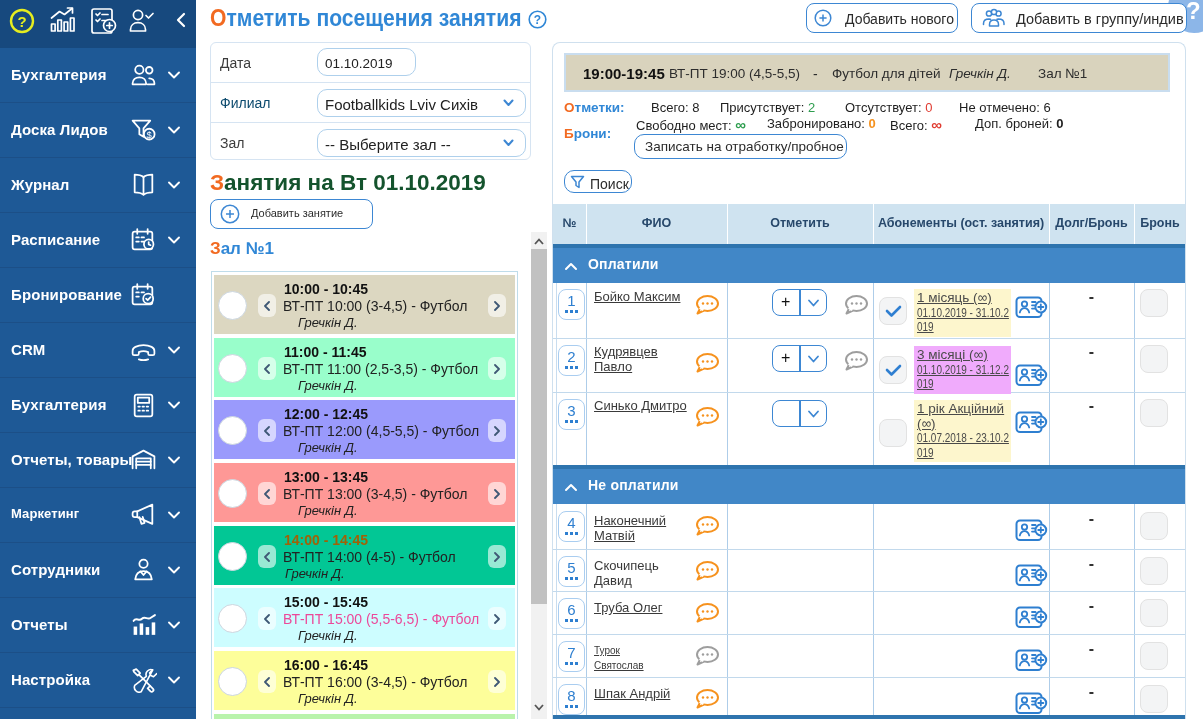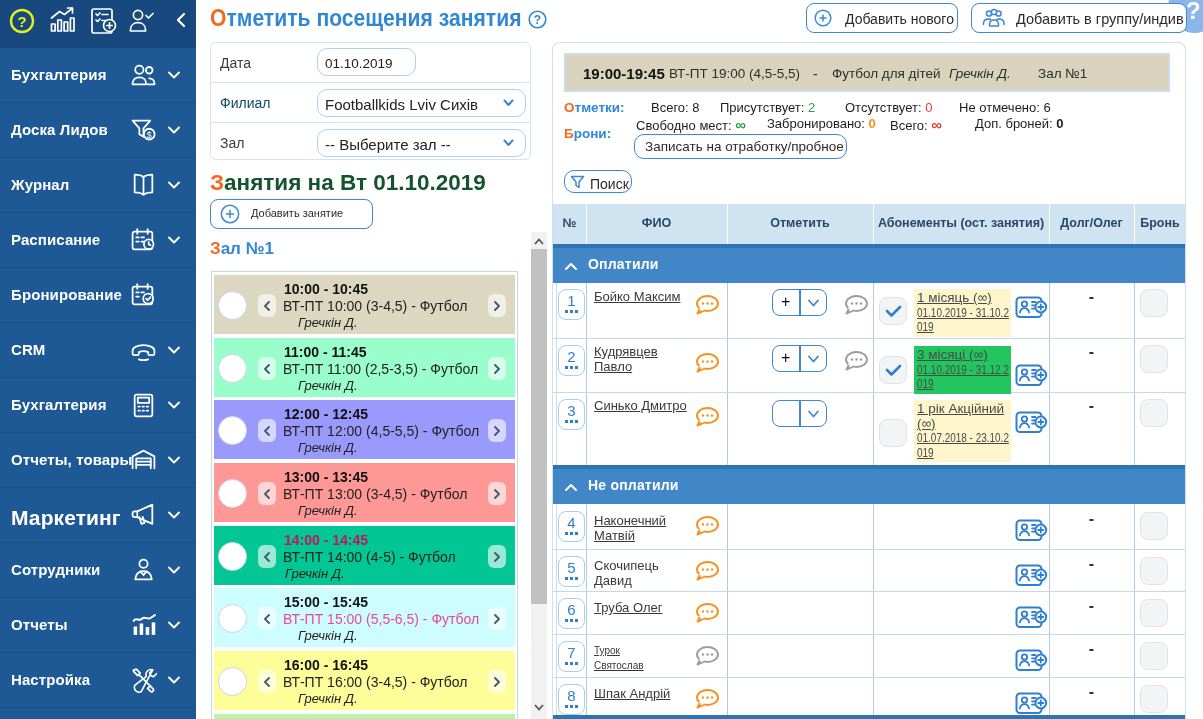--- a/index.html
+++ b/index.html
@@ -141,21 +141,21 @@
     <g class="ic">
       <path d="M2.5,20.5 V9 L13,3.5 23.5,9 v11.5"></path>
       <path d="M6,20.5 V11 h14 v9.5"></path>
       <line x1="6" y1="14" x2="20" y2="14"></line>
       <line x1="6" y1="17.2" x2="20" y2="17.2"></line>
     </g>
   </svg>
 <svg class="a" style="left:167px;top:456px" width="14" height="9" viewBox="0 0 14 9">
     <polyline points="2,1.5 7,6.5 12,1.5" stroke="#fff" stroke-width="1.9" fill="none" stroke-linecap="round" stroke-linejoin="round"></polyline>
   </svg>
-<div class="a" style="left:11px;top:506px;width:125px;font-size:21px;font-weight:bold;color:#fff;letter-spacing:0.1px">Маркетинг</div>
+<div class="a" style="left:11px;top:506px;width:125px;font-size:13px;font-weight:bold;color:#fff;letter-spacing:0.1px">Маркетинг</div>
 <svg class="a" style="left:130px;top:502px" width="27" height="26" viewBox="0 0 26 25">
     <g class="ic">
       <path d="M21.5,2.5 L7,9 v5.5 L21.5,21 z"></path>
       <path d="M7,9 H4.5 a2,2 0 0 0 -2,2 v1.5 a2,2 0 0 0 2,2 H7"></path>
       <path d="M9,14.5 l2,6.5 3,-1 -1.8,-5.7"></path>
     </g>
   </svg>
 <svg class="a" style="left:167px;top:511px" width="14" height="9" viewBox="0 0 14 9">
     <polyline points="2,1.5 7,6.5 12,1.5" stroke="#fff" stroke-width="1.9" fill="none" stroke-linecap="round" stroke-linejoin="round"></polyline>
   </svg>
@@ -316,21 +316,21 @@
 <div class="a" style="left:214px;top:526px;width:301px;height:59px;background:#02c795"></div>
 <div class="a" style="left:218px;top:542px;width:29px;height:29px;border-radius:50%;background:#fff;border:1px solid #ccd6df"></div>
 <div class="a" style="left:258px;top:545px;width:18px;height:23px;border-radius:6px;background:rgba(255,255,255,0.6)"></div>
 <svg class="a" style="left:263px;top:552px" width="8" height="10" viewBox="0 0 8 10">
     <polyline points="6,1 2,5 6,9" stroke="#3f5875" stroke-width="1.8" fill="none" stroke-linecap="round" stroke-linejoin="round"></polyline>
   </svg>
 <div class="a" style="left:488px;top:545px;width:18px;height:23px;border-radius:6px;background:rgba(255,255,255,0.6)"></div>
 <svg class="a" style="left:493px;top:552px" width="8" height="10" viewBox="0 0 8 10">
     <polyline points="2,1 6,5 2,9" stroke="#3f5875" stroke-width="1.8" fill="none" stroke-linecap="round" stroke-linejoin="round"></polyline>
   </svg>
-<div class="a" style="left:284px;top:532px;font-size:14px;font-weight:bold;color:#be185d">14:00 - 14:45</div>
+<div class="a" style="left:284px;top:532px;font-size:14px;font-weight:bold;color:#a16207">14:00 - 14:45</div>
 <div class="a" style="left:283px;top:549px;font-size:14px;color:#222">ВТ-ПТ 14:00 (4-5) - Футбол</div>
 <div class="a" style="left:285px;top:566px;font-size:13px;font-style:italic;color:#222">Гречкін Д.</div>
 <div class="a" style="left:214px;top:588px;width:301px;height:59px;background:#cdfdff"></div>
 <div class="a" style="left:218px;top:604px;width:29px;height:29px;border-radius:50%;background:#fff;border:1px solid #ccd6df"></div>
 <div class="a" style="left:258px;top:607px;width:18px;height:23px;border-radius:6px;background:rgba(255,255,255,0.6)"></div>
 <svg class="a" style="left:263px;top:614px" width="8" height="10" viewBox="0 0 8 10">
     <polyline points="6,1 2,5 6,9" stroke="#3f5875" stroke-width="1.8" fill="none" stroke-linecap="round" stroke-linejoin="round"></polyline>
   </svg>
 <div class="a" style="left:488px;top:607px;width:18px;height:23px;border-radius:6px;background:rgba(255,255,255,0.6)"></div>
 <svg class="a" style="left:493px;top:614px" width="8" height="10" viewBox="0 0 8 10">
@@ -384,21 +384,21 @@
 <div class="a" style="left:564px;top:170px;width:68px;height:23px;border:1.5px solid #3d87d3;border-radius:10px;background:#fff"></div>
 <svg class="a" style="left:570px;top:175px" width="15" height="14" viewBox="0 0 15 14">
     <path d="M1.5,1.5 h12 l-4.5,5.5 v5.5 l-3,-2 v-3.5 z" fill="none" stroke="#3d87d3" stroke-width="1.5" stroke-linejoin="round"></path>
   </svg>
 <div class="a" style="left:590px;top:176px;font-size:14px;color:#2b2b2b">Поиск</div>
 <div class="a" style="left:553px;top:204px;width:632px;height:40px;background:#cfe3f0"></div>
 <div class="a" style="left:553px;top:216px;width:33px;text-align:center;font-size:12.5px;font-weight:bold;color:#27486b;white-space:nowrap">№</div>
 <div class="a" style="left:586px;top:216px;width:141px;text-align:center;font-size:12.5px;font-weight:bold;color:#27486b;white-space:nowrap">ФИО</div>
 <div class="a" style="left:727px;top:216px;width:146px;text-align:center;font-size:12.5px;font-weight:bold;color:#27486b;white-space:nowrap">Отметить</div>
 <div class="a" style="left:873px;top:216px;width:176px;text-align:center;font-size:12.5px;font-weight:bold;color:#27486b;white-space:nowrap">Абонементы (ост. занятия)</div>
-<div class="a" style="left:1049px;top:216px;width:85px;text-align:center;font-size:12.5px;font-weight:bold;color:#27486b;white-space:nowrap">Долг/Олег</div>
+<div class="a" style="left:1049px;top:216px;width:85px;text-align:center;font-size:12.5px;font-weight:bold;color:#27486b;white-space:nowrap">Долг/Бронь</div>
 <div class="a" style="left:1134px;top:216px;width:52px;text-align:center;font-size:12.5px;font-weight:bold;color:#27486b;white-space:nowrap">Бронь</div>
 <div class="a" style="left:586px;top:204px;width:1px;height:40px;background:#fff"></div>
 <div class="a" style="left:727px;top:204px;width:1px;height:40px;background:#fff"></div>
 <div class="a" style="left:873px;top:204px;width:1px;height:40px;background:#fff"></div>
 <div class="a" style="left:1049px;top:204px;width:1px;height:40px;background:#fff"></div>
 <div class="a" style="left:1134px;top:204px;width:1px;height:40px;background:#fff"></div>
 <div class="a" style="left:553px;top:244px;width:632px;height:4px;background:#2e74ae"></div>
 <div class="a" style="left:553px;top:248px;width:632px;height:35px;background:#4187c7"></div>
 <svg class="a" style="left:564px;top:262px" width="14" height="9" viewBox="0 0 14 9">
     <polyline points="2,7 7,2 12,7" stroke="#fff" stroke-width="2" fill="none" stroke-linecap="round" stroke-linejoin="round"></polyline>
@@ -504,21 +504,21 @@
     <path d="M6,14.5 L3.5,19.5 L10,16.5" fill="#fff" stroke="#9e9e9e" stroke-width="2" stroke-linejoin="round"></path>
     <path d="M5.7,13.6 L9.5,15.8" stroke="#fff" stroke-width="2.5"></path>
     <circle cx="9" cy="9.5" r="1.2" fill="#9e9e9e"></circle>
     <circle cx="13.5" cy="9.5" r="1.2" fill="#9e9e9e"></circle>
     <circle cx="18" cy="9.5" r="1.2" fill="#9e9e9e"></circle>
   </svg>
 <div class="a" style="left:879px;top:356px;width:28px;height:28px;background:#f3f4f5;border:1px solid #e2e2e2;border-radius:8px"></div>
 <svg class="a" style="left:885px;top:364px" width="17" height="13" viewBox="0 0 17 13">
     <polyline points="2,6 6.5,10.5 15,2" stroke="#2f7fd1" stroke-width="2.6" fill="none" stroke-linecap="round" stroke-linejoin="round"></polyline>
   </svg>
-<div class="a" style="left:914px;top:346px;width:97px;background:#22c55e;padding:2px 3px;overflow:hidden">
+<div class="a" style="left:914px;top:346px;width:97px;background:#f0abfc;padding:2px 3px;overflow:hidden">
     <div style="font-size:13.5px;color:#4a4a4a;text-decoration:underline;line-height:14.6px;white-space:nowrap;">3 місяці (∞)</div>
     <div style="font-size:12px;color:#4a4a4a;text-decoration:underline;line-height:14.6px;white-space:nowrap;transform:scaleX(0.83);transform-origin:0 50%;">01.10.2019 - 31.12.2</div>
     <div style="font-size:12px;color:#4a4a4a;text-decoration:underline;line-height:14.6px;white-space:nowrap;transform:scaleX(0.83);transform-origin:0 50%;">019</div>
   </div>
 <svg class="a" style="left:1015px;top:362px" width="33" height="27" viewBox="0 0 33 27">
     <g class="bic">
       <rect x="1.5" y="3.5" width="25" height="19.5" rx="3.5" stroke-width="2"></rect>
       <circle cx="9.5" cy="10" r="2.7"></circle>
       <path d="M4.8,18.5 c0.8,-3 2.7,-4.4 4.7,-4.4 s3.9,1.4 4.7,4.4"></path>
       <line x1="17" y1="8" x2="20.5" y2="8"></line>

